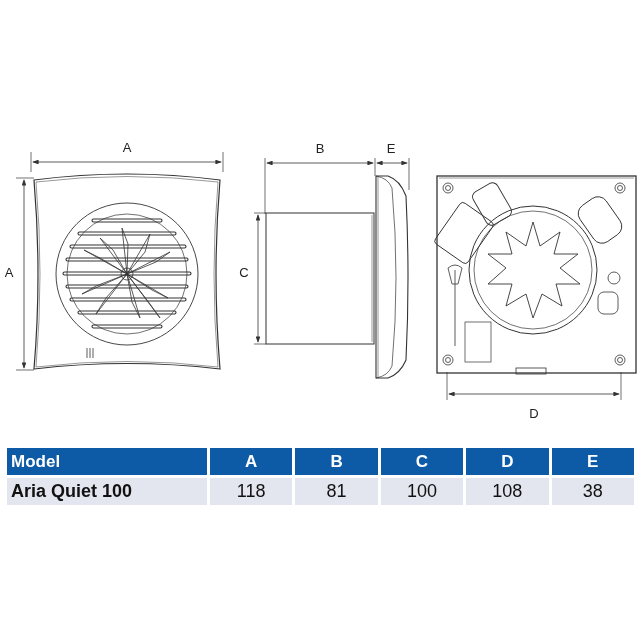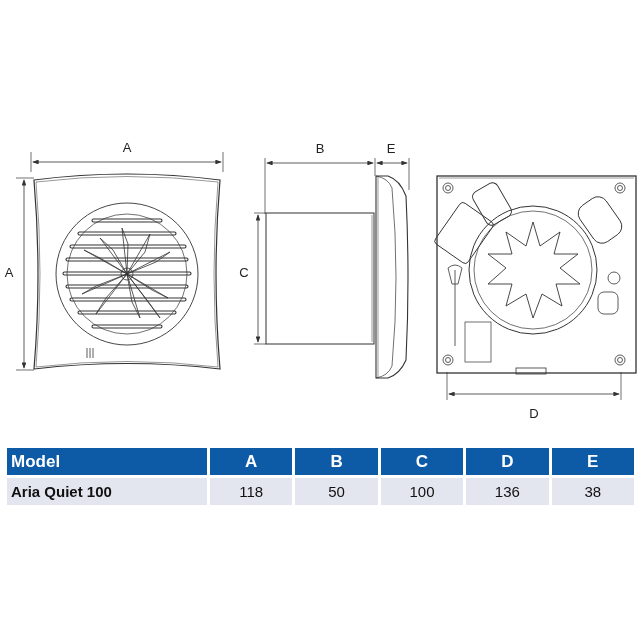--- a/index.html
+++ b/index.html
@@ -2,21 +2,21 @@
 <html><head>
 <meta charset="utf-8">
 <style>
   html, body { margin: 0; padding: 0; background: #ffffff; }
   body { width: 643px; height: 643px; position: relative; overflow: hidden; font-family: "Liberation Sans", sans-serif; }
   .drawing { position: absolute; left: 0; top: 0; width: 643px; height: 430px; }
   .dim-label { position: absolute; font-family: "Liberation Sans", sans-serif; font-size: 13px; color: #222; transform: translate(-50%, -50%); }
   .spec-table { position: absolute; left: 4px; top: 445px; width: 633px; border-collapse: separate; border-spacing: 3px 3px; table-layout: fixed; }
   .spec-table th { background: #0d5aa7; color: #ffffff; font-weight: bold; font-size: 17px; height: 27px; padding: 0 4px; text-align: center; }
   .spec-table th.model-col { text-align: left; }
-  .spec-table td { background: #e4e6ef; color: #111; font-size: 15px; height: 27px; padding: 0 4px; text-align: center; }
+  .spec-table td { background: #e4e6ef; color: #111; font-size: 18px; height: 27px; padding: 0 4px; text-align: center; }
   .spec-table td.model-col { text-align: left; font-weight: bold; }
 </style>
 </head>
 <body>
 
 <div class="drawing">
   <svg width="643" height="430" viewBox="0 0 643 430" xmlns="http://www.w3.org/2000/svg">
     <defs>
       <marker id="arr" markerWidth="8" markerHeight="6" refX="7" refY="3" orient="auto-start-reverse">
         <path d="M0,0 L8,3 L0,6 Z" fill="#333"></path>
@@ -156,19 +156,19 @@
       <th>B</th>
       <th>C</th>
       <th>D</th>
       <th>E</th>
     </tr>
   </thead>
   <tbody>
     <tr>
       <td class="model-col">Aria Quiet 100</td>
       <td>118</td>
-      <td>50</td>
+      <td>81</td>
       <td>100</td>
-      <td>136</td>
+      <td>108</td>
       <td>38</td>
     </tr>
   </tbody>
 </table>
 
 </body></html>

